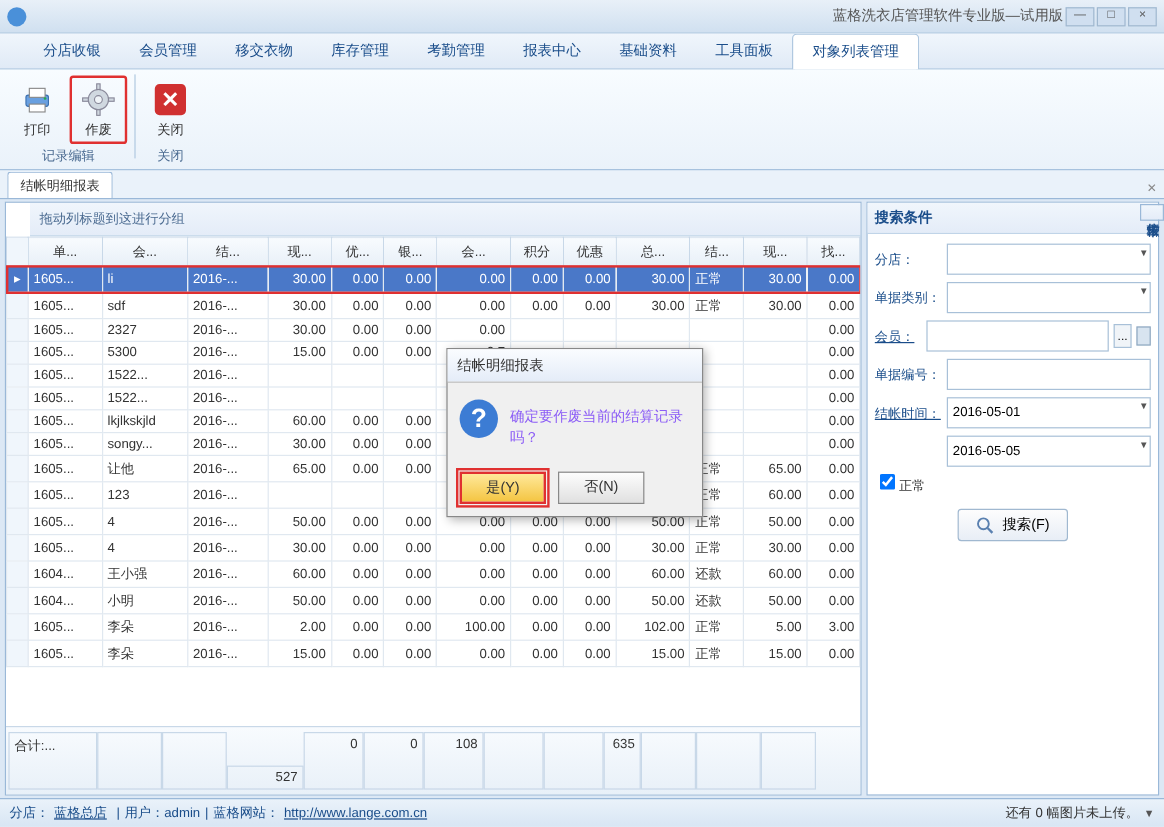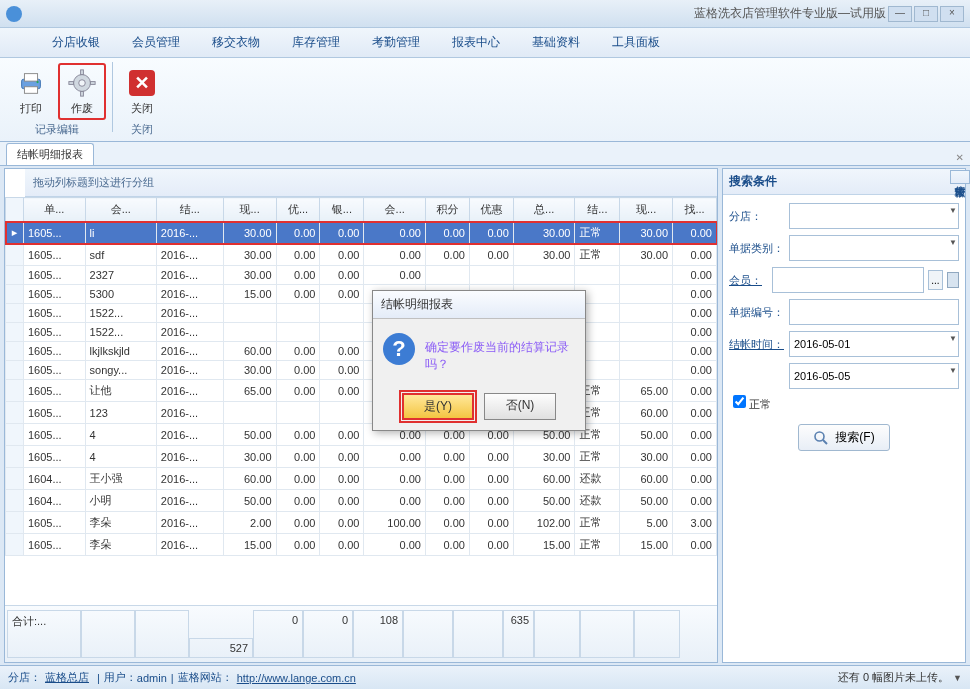--- a/index.html
+++ b/index.html
@@ -3,21 +3,21 @@
 <meta charset="utf-8">
 <style>
 * { box-sizing: border-box; margin: 0; padding: 0; font-family: "Microsoft YaHei", SimSun, Arial, sans-serif; }
 body { background: #dce8f5; font-size: 12px; color: #333; width: 970px; height: 689px; overflow: hidden; position: relative; }
 
 .titlebar { height: 28px; background: linear-gradient(#e8f0f8,#d0e0f0); display:flex; align-items:center; padding:0 6px; border-bottom:1px solid #b0c8e0; }
 .titlebar .app-icon { width:16px; height:16px; border-radius:50%; background:#4a90d9; margin-right:6px; display:inline-block; }
 .titlebar .title { color:#555; flex:1;text-align:right; }
 .titlebar .winbtn { width:24px; height:16px; background:#d0dff0; border:1px solid #a0b8d0; margin-left:2px; text-align:center; line-height:12px; font-size:10px; color:#555; cursor:pointer; }
 
-.menubar { height:30px; background:linear-gradient(#f0f6fc,#e0eaf6); border-bottom:1px solid #b0c8e0; display:flex; align-items:flex-start; padding:0 36px; }
+.menubar { height:30px; background:linear-gradient(#f0f6fc,#e0eaf6); border-bottom:1px solid #b0c8e0; display:flex; align-items:flex-start; padding:0 20px; }
 .menubar .mitem { padding:6px 16px; color:#1a4d8a; cursor:pointer; }
 .menubar .mitem.active { background:#fff; border:1px solid #b0c8e0; border-bottom:none; border-radius:4px 4px 0 0; }
 
 .toolbar { height:84px; background:linear-gradient(#f8fcff,#eaf2fa); border-bottom:1px solid #9ab8d8; display:flex; padding:4px 8px; align-items:flex-start; gap:2px; }
 .tgroup { display:flex; flex-direction:column; align-items:center; height:76px; }
 .tgroup-items { display:flex; gap:4px; flex:1; align-items:center; }
 .tgroup-label { font-size:11px; color:#4a6a90; padding:1px 0; }
 .tbtn { display:flex; flex-direction:column; align-items:center; padding:2px 6px; cursor:pointer; border:1px solid transparent; border-radius:3px; }
 .tbtn .ticon { width:32px; height:32px; display:flex; align-items:center; justify-content:center; }
 .tbtn .tlabel { font-size:11px; color:#333; margin-top:2px; }
@@ -61,21 +61,21 @@
 
 .statusbar { height:24px; background:linear-gradient(#eaf2fa,#d8e6f4); border-top:1px solid #9ab8d8; display:flex; align-items:center; padding:0 8px; font-size:11px; color:#1a4d8a; }
 .statusbar a { color:#1a4d8a; text-decoration:underline; margin:0 4px; }
 .statusbar .right { margin-left:auto; color:#333; }
 
 .dialog { position:absolute; left:372px; top:290px; width:214px; background:#f0f0f0; border:1px solid #888; box-shadow:2px 2px 8px rgba(0,0,0,.3); z-index:100; }
 .dialog .dlg-title { background:linear-gradient(#fafcff,#e4ecf8); padding:5px 8px; font-size:12px; color:#333; border-bottom:1px solid #c0c0c0; }
 .dialog .dlg-body { padding:14px 10px; display:flex; align-items:flex-start; gap:10px; }
 .dialog .qicon { width:32px; height:32px; border-radius:50%; background:#3c7cd4; color:#fff; font-size:22px; font-weight:bold; display:flex; align-items:center; justify-content:center; flex-shrink:0; }
 .dialog .dlg-text { font-size:12px; color:#8b5cf6; padding-top:6px; }
-.dialog .dlg-btns { padding:6px 10px 10px; display:flex; gap:10px; justify-content:center; }
+.dialog .dlg-btns { padding:6px 10px 10px; display:flex; gap:10px; }
 .dialog .dbtn { min-width:72px; padding:3px 10px; border:1px solid #888; background:linear-gradient(#fdfdfd,#e0e0e0); cursor:pointer; font-size:12px; text-align:center; }
 .dialog .dbtn.primary { background:linear-gradient(#ffe89a,#f4c542); border:1px solid #c89830; }
 .dialog .dbtn.primary.red-highlight { outline:2px solid #e03030; outline-offset:1px; }
 
 svg.printer { width:30px; height:30px; }
 svg.gear { width:30px; height:30px; }
 .close-x { width:26px; height:26px; background:#d03030; border-radius:4px; color:#fff; font-size:18px; font-weight:bold; display:flex; align-items:center; justify-content:center; }
 .mag-icon { width:16px; height:16px; }
 </style>
 </head>
@@ -91,20 +91,21 @@
 
 <div class="menubar" id="menubar">
     <div class="mitem">分店收银</div>
     <div class="mitem">会员管理</div>
     <div class="mitem">移交衣物</div>
     <div class="mitem">库存管理</div>
     <div class="mitem">考勤管理</div>
     <div class="mitem">报表中心</div>
     <div class="mitem">基础资料</div>
     <div class="mitem">工具面板</div>
+    <div class="mitem active">对象列表管理</div>
   </div>
 
 <div class="toolbar">
   <div class="tgroup">
     <div class="tgroup-items">
       <div class="tbtn">
         <span class="ticon">
           <svg class="printer" viewBox="0 0 32 32">
               <rect x="6" y="12" width="20" height="10" rx="2" fill="#6aa0e0" stroke="#3a70b0"></rect>
               <rect x="9" y="6" width="14" height="8" fill="#fff" stroke="#888"></rect>

